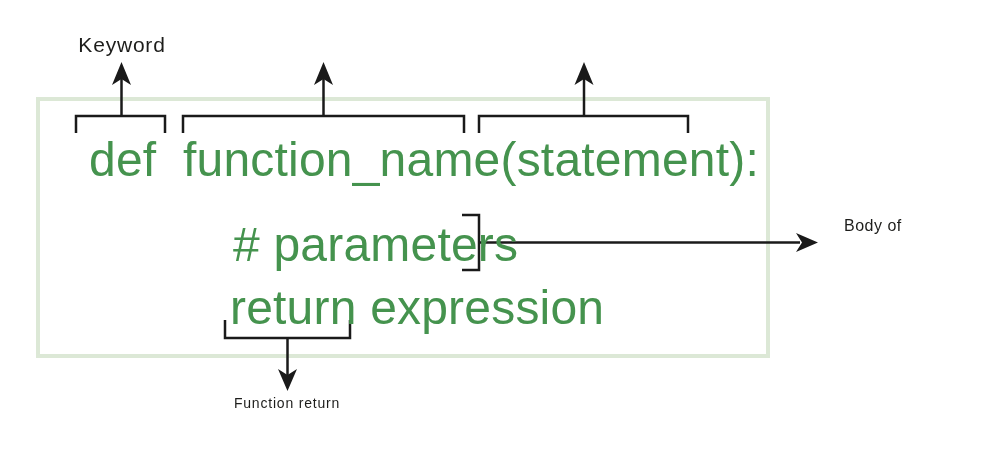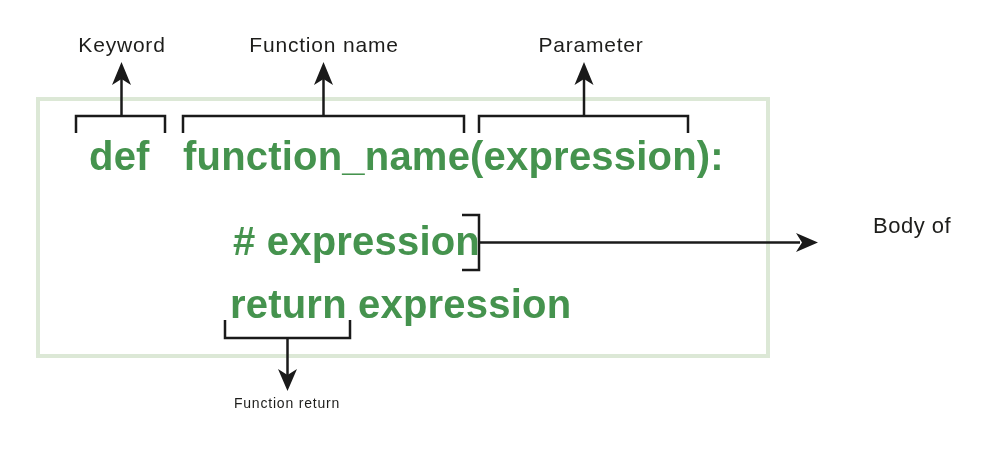--- a/index.html
+++ b/index.html
@@ -46,32 +46,32 @@
     transform: translateX(-50%);
     font-size: 21px;
     letter-spacing: 0.8px;
     line-height: 1;
     color: var(--label-black, #1d1d1b);
     white-space: nowrap;
     text-align: center;
   }
   .code-text {
     position: absolute;
-    font-size: 40px;
-    font-weight: 700;
+    font-size: 48px;
+    font-weight: 400;
     letter-spacing: 0.2px;
     line-height: 1;
     color: var(--code-green, #45934e);
     white-space: nowrap;
   }
   .side-label {
     position: absolute;
-    left: 873px;
+    left: 844px;
     top: 210px;
-    font-size: 22px;
+    font-size: 16px;
     letter-spacing: 0.5px;
     line-height: 31px;
     color: var(--label-black, #1d1d1b);
     white-space: nowrap;
   }
   .bottom-label {
     position: absolute;
     left: 287px;
     top: 396px;
     transform: translateX(-50%);
@@ -111,26 +111,24 @@
     <line class="ln" x1="479" y1="242.5" x2="800" y2="242.5"></line>
     <polygon class="hd" points="818,242.5 796,233 802,242.5 796,252"></polygon>
 
     <path class="ln" d="M225,320 V338 H350 V320"></path>
 
     <line class="ln" x1="287.5" y1="338" x2="287.5" y2="376"></line>
     <polygon class="hd" points="287.5,391 278,369 287.5,375 297,369"></polygon>
   </svg>
 
   <div class="top-label" style="left:122px">Keyword</div>
-  <div class="top-label" style="left:324px">Function name</div>
-  <div class="top-label" style="left:591px">Parameter</div>
 
   <div class="code-text" style="left:89px; top:136px">def</div>
-  <div class="code-text" style="left:183px; top:136px">function_name(expression):</div>
-  <div class="code-text" style="left:233px; top:221px"># expression</div>
+  <div class="code-text" style="left:183px; top:136px">function_name(statement):</div>
+  <div class="code-text" style="left:233px; top:221px"># parameters</div>
   <div class="code-text" style="left:230px; top:284px">return expression</div>
 
   <div class="side-label">
     <div>Body of</div>
   </div>
 
   <div class="bottom-label">Function return</div>
 
 </div>
 

